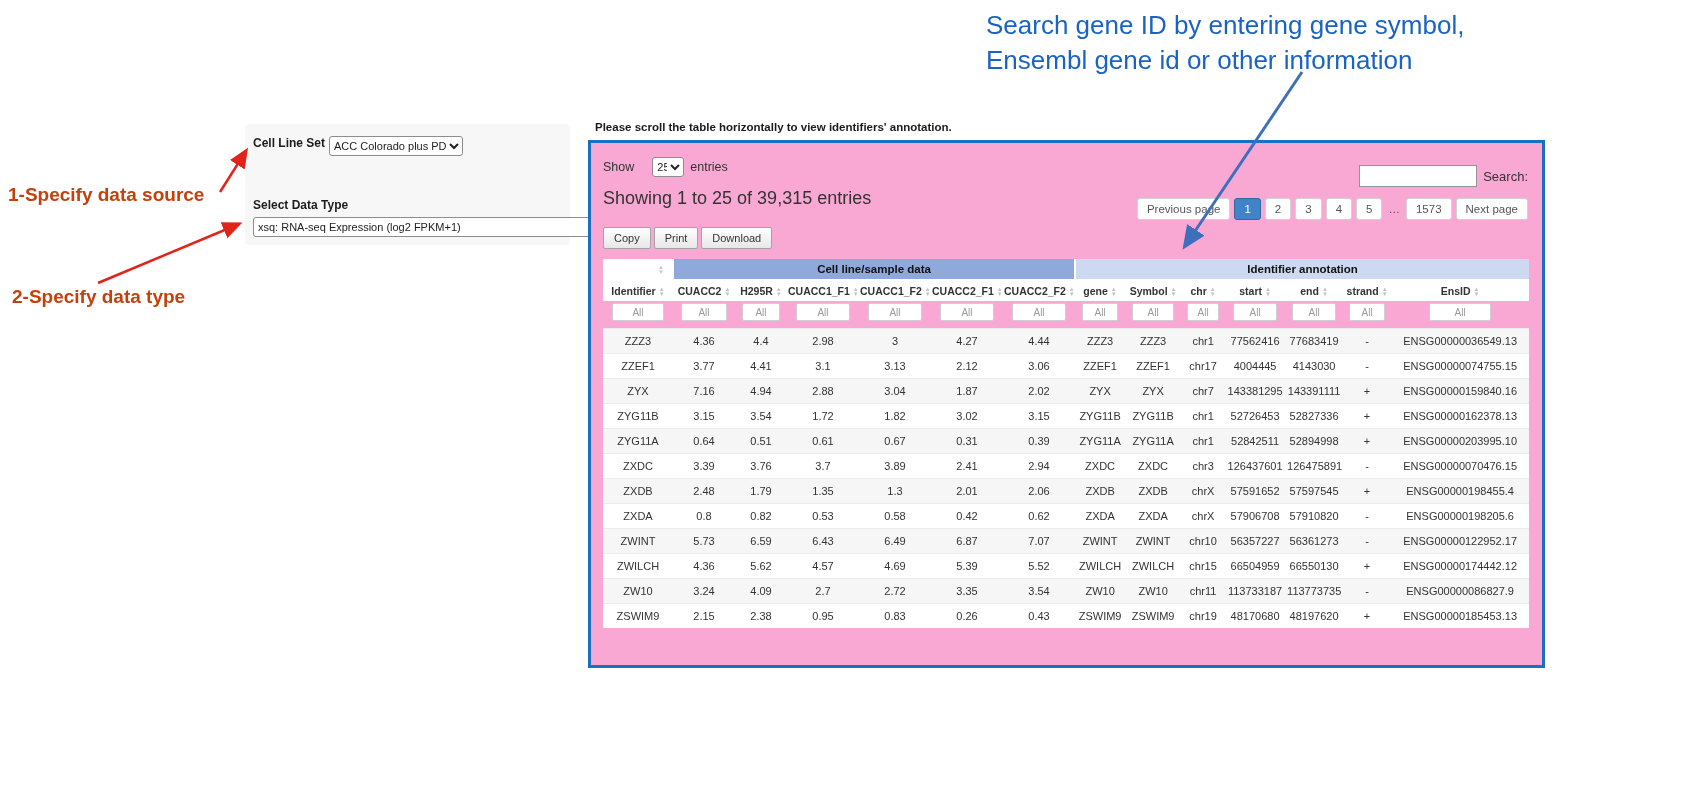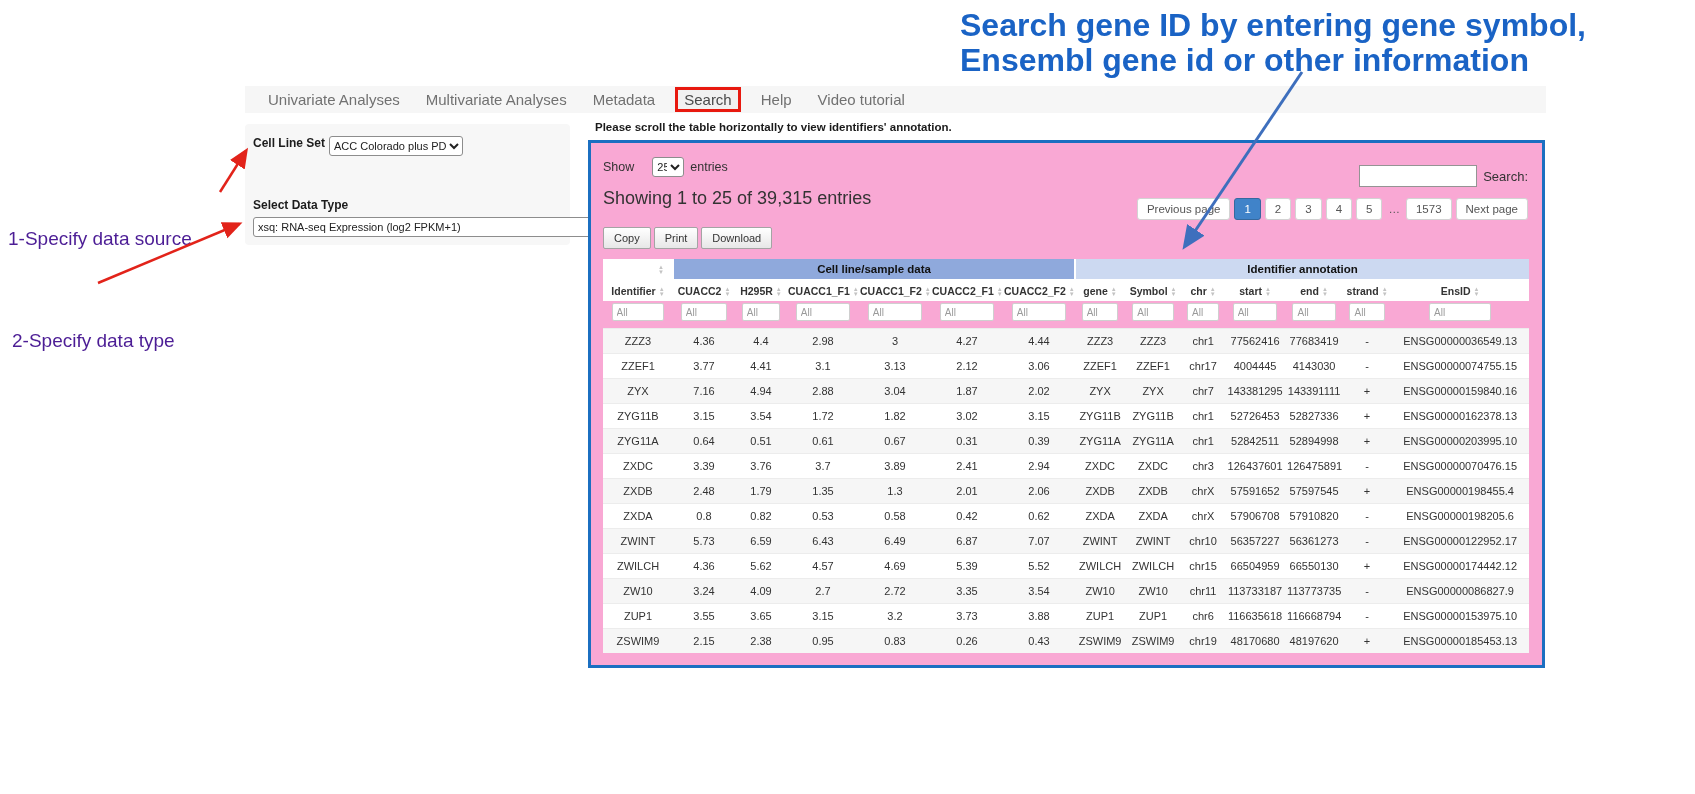--- a/index.html
+++ b/index.html
@@ -1,22 +1,22 @@
 <!DOCTYPE html>
 <html><head>
 <meta charset="utf-8">
 <style>
   * { margin:0; padding:0; box-sizing:border-box; }
   html,body { background:#ffffff; }
   body { font-family:"Liberation Sans", sans-serif; }
   .page { position:relative; width:1695px; height:794px; background:#fff; overflow:hidden; }
 
   
-  .blue-note { position:absolute; left:960px; top:8px; font-size:32px; font-weight:700; color:#1a63c5; line-height:35px; }
-  .red-note { position:absolute; font-size:19px; font-weight:400; color:#4c1d95; white-space:nowrap;margin-top:44px; }
+  .blue-note { position:absolute; left:986px; top:8px; font-size:26px; font-weight:400; color:#1a63c5; line-height:35px; }
+  .red-note { position:absolute; font-size:19px; font-weight:700; color:#c2410c; white-space:nowrap; }
   #red-note-1 { left:8px; top:184px; }
   #red-note-2 { left:12px; top:286px; }
   .arrows { position:absolute; left:0; top:0; width:1695px; height:794px; pointer-events:none; z-index:50; }
 
   
   .topnav { position:absolute; left:245px; top:86px; width:1301px; height:27px; background:#f6f6f6; display:flex; align-items:center; font-size:15px; color:#717171; padding-left:10px; }
   .nav-item { padding:0 13px; cursor:pointer; white-space:nowrap; }
   .nav-item.active-boxed { border:3px solid #e8190f; padding:1px 6px; margin:0 7px; color:#4a4a4a; background:#f1f1f1; }
 
   
@@ -49,47 +49,39 @@
   .table-wrap { margin-top:10px; }
   table { border-collapse:collapse; table-layout:fixed; width:926px; font-size:11px; color:#333; }
   th, td { text-align:center; white-space:nowrap; }
   thead .g-empty { background:#fff; text-align:right; padding:3px 8px 3px 2px; }
   thead .g1 { background:#8fa9dc; font-weight:700; font-size:11.5px; color:#111; padding:4px 0; border-left:2px solid #fff; border-right:2px solid #fff; }
   thead .g2 { background:#ccd9f1; font-weight:700; font-size:11.5px; color:#111; padding:4px 0; }
   .col-hr th { font-weight:700; font-size:10.5px; padding:6px 1px 4px; background:#fff; overflow:visible; cursor:pointer; }
   .sort { display:inline-flex; flex-direction:column; color:#c3c3c3; font-size:6px; line-height:5px; margin-left:3px; vertical-align:middle; }
   .sort i { font-style:normal; }
   .filter-row td { padding:2px 2px 7px; }
-  .filter-row input { width:80%; max-width:62px; height:18px; border:1px solid #cfcfcf; border-radius:2px; font-size:10px; padding:1px 4px; color:#444; font-family:inherit; }
+  .filter-row input { width:80%; max-width:62px; height:18px; border:1px solid #cfcfcf; border-radius:2px; font-size:10px; padding:1px 4px; color:#444; font-family:inherit;text-align:center; }
   .filter-row input::placeholder { color:#9a9a9a; }
   tbody tr:nth-child(odd) { background:#f6f6f6; }
   tbody tr:nth-child(even) { background:#ffffff; }
   tbody td { padding:6px 2px; border-top:1px solid #ececec; overflow:hidden; }
 </style>
 </head>
 <body>
 
 <div class="page">
 
   <div class="blue-note">
     <div>Search gene ID by entering gene symbol,</div>
     <div>Ensembl gene id or other information</div>
   </div>
 
   <div class="red-note" id="red-note-1">1-Specify data source</div>
   <div class="red-note" id="red-note-2">2-Specify data type</div>
 
-  <nav class="topnav">
-    <span class="nav-item">Univariate Analyses</span>
-    <span class="nav-item">Multivariate Analyses</span>
-    <span class="nav-item">Metadata</span>
-    <span class="nav-item active-boxed">Search</span>
-    <span class="nav-item">Help</span>
-    <span class="nav-item">Video tutorial</span>
-  </nav>
 
   <div class="left-panel">
     <div class="clrow">
       <label>Cell Line Set</label>
       <select id="cell-line-select">
         <option>ACC Colorado plus PDX</option>
       </select>
     </div>
     <label class="dt-label">Select Data Type</label>
     <select id="data-type-select">
@@ -406,36 +398,20 @@
               <td>3.54</td>
               <td>ZW10</td>
               <td>ZW10</td>
               <td>chr11</td>
               <td>113733187</td>
               <td>113773735</td>
               <td>-</td>
               <td>ENSG00000086827.9</td>
             </tr>
             <tr>
-              <td>ZUP1</td>
-              <td>3.55</td>
-              <td>3.65</td>
-              <td>3.15</td>
-              <td>3.2</td>
-              <td>3.73</td>
-              <td>3.88</td>
-              <td>ZUP1</td>
-              <td>ZUP1</td>
-              <td>chr6</td>
-              <td>116635618</td>
-              <td>116668794</td>
-              <td>-</td>
-              <td>ENSG00000153975.10</td>
-            </tr>
-            <tr>
               <td>ZSWIM9</td>
               <td>2.15</td>
               <td>2.38</td>
               <td>0.95</td>
               <td>0.83</td>
               <td>0.26</td>
               <td>0.43</td>
               <td>ZSWIM9</td>
               <td>ZSWIM9</td>
               <td>chr19</td>

